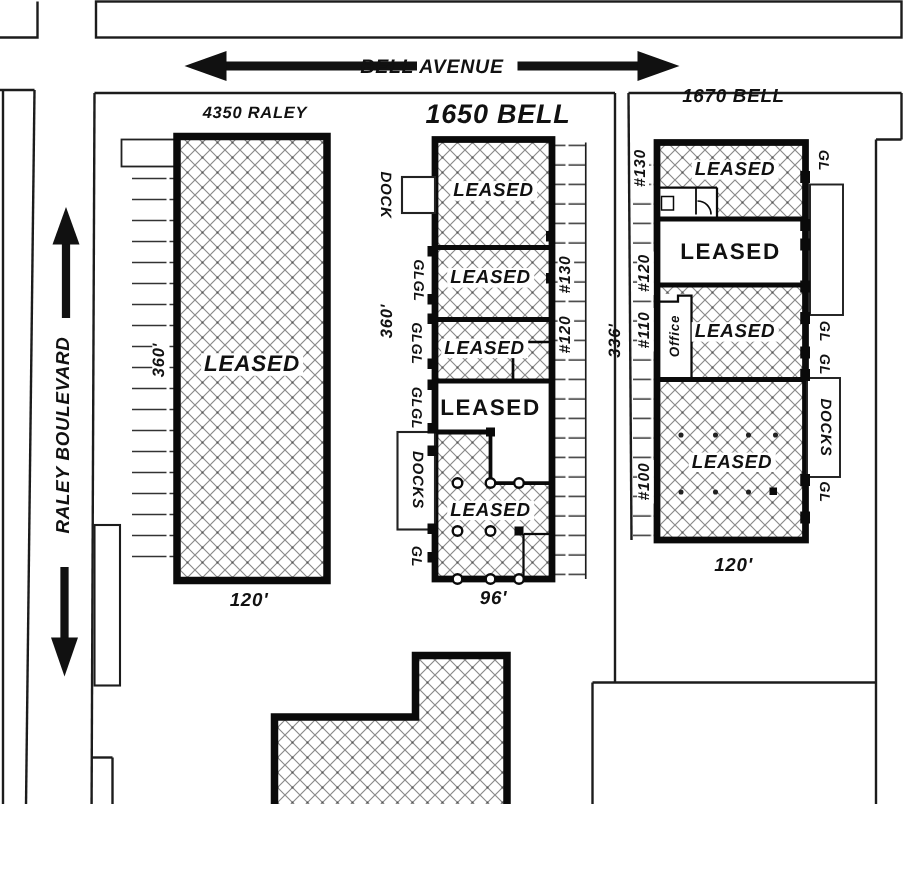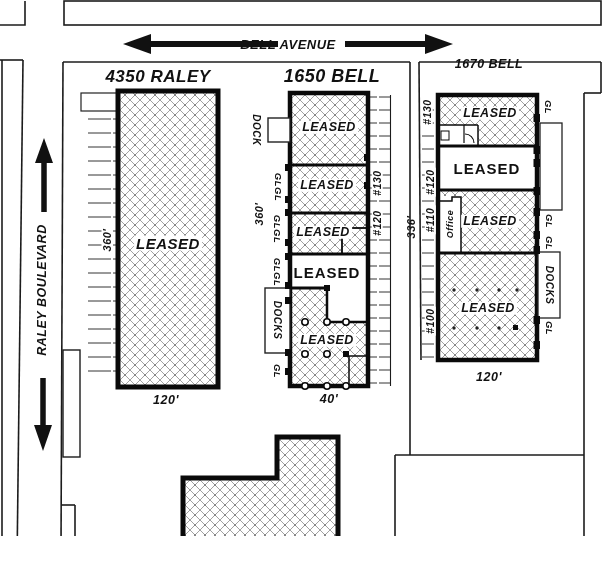--- a/index.html
+++ b/index.html
@@ -184,40 +184,40 @@
       <line x1="44" y1="162" x2="44" y2="212" stroke-width="5.5"></line>
       <polygon points="44,138 35,163 53,163" stroke="none"></polygon>
       <line x1="43" y1="378" x2="43" y2="426" stroke-width="5.5"></line>
       <polygon points="43,451 34,425 52,425" stroke="none"></polygon>
     </g>
   </svg>
 
   <div class="lbl" style="left:288px;top:44px;font-size:13px;">BELL AVENUE</div>
   <div class="lbl ccw" style="left:42px;top:290px;font-size:12.5px;">RALEY BOULEVARD</div>
 
-  <div class="lbl" style="left:158px;top:76px;font-size:17px;font-style:italic;">4350 RALEY</div>
+  <div class="lbl" style="left:170px;top:76px;font-size:11px;font-style:italic;">4350 RALEY</div>
   <div class="lbl" style="left:332px;top:76px;font-size:18px;">1650 BELL</div>
   <div class="lbl" style="left:489px;top:64px;font-size:12.5px;">1670 BELL</div>
 
   <div class="lbl bg" style="left:168px;top:243px;font-size:15px;">LEASED</div>
   <div class="lbl bg" style="left:329px;top:127px;font-size:12.5px;">LEASED</div>
   <div class="lbl bg" style="left:327px;top:185px;font-size:12.5px;">LEASED</div>
   <div class="lbl bg" style="left:323px;top:232px;font-size:12.5px;">LEASED</div>
   <div class="lbl upright" style="left:327px;top:272px;font-size:15px;">LEASED</div>
   <div class="lbl bg" style="left:327px;top:340px;font-size:12.5px;">LEASED</div>
   <div class="lbl bg" style="left:490px;top:113px;font-size:12.5px;">LEASED</div>
   <div class="lbl upright" style="left:487px;top:168px;font-size:15px;">LEASED</div>
   <div class="lbl bg" style="left:490px;top:221px;font-size:12.5px;">LEASED</div>
   <div class="lbl bg" style="left:488px;top:308px;font-size:12.5px;">LEASED</div>
 
   <div class="lbl ccw bg" style="left:107px;top:240px;font-size:11px;">360'</div>
   <div class="lbl ccw" style="left:259px;top:214px;font-size:11px;">360'</div>
   <div class="lbl ccw" style="left:411px;top:227px;font-size:11px;">336'</div>
   <div class="lbl" style="left:166px;top:400px;font-size:12.5px;">120'</div>
-  <div class="lbl" style="left:329px;top:399px;font-size:12.5px;">40'</div>
+  <div class="lbl" style="left:329px;top:399px;font-size:12.5px;">96'</div>
   <div class="lbl" style="left:489px;top:377px;font-size:12.5px;">120'</div>
 
   <div class="lbl ccw bg" style="left:377px;top:183px;font-size:10.5px;">#130</div>
   <div class="lbl ccw bg" style="left:377px;top:223px;font-size:10.5px;">#120</div>
   <div class="lbl ccw bg" style="left:427px;top:112px;font-size:10.5px;">#130</div>
   <div class="lbl ccw bg" style="left:430px;top:182px;font-size:10.5px;">#120</div>
   <div class="lbl ccw bg" style="left:430px;top:220px;font-size:10.5px;">#110</div>
   <div class="lbl ccw bg" style="left:430px;top:321px;font-size:10.5px;">#100</div>
 
   <div class="lbl cw" style="left:256px;top:130px;font-size:10px;">DOCK</div>

